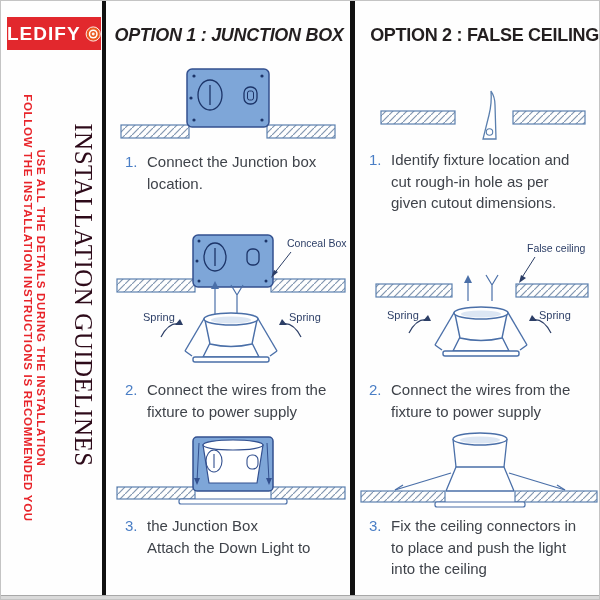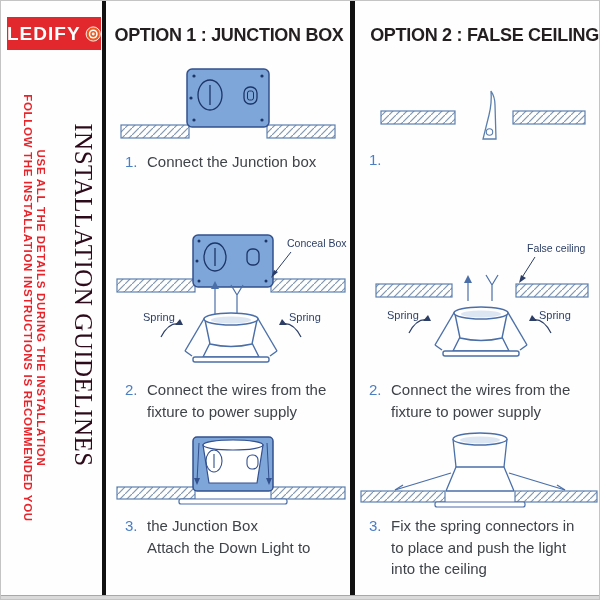--- a/index.html
+++ b/index.html
@@ -23,21 +23,21 @@
          white-space:nowrap;text-align:center;}
   .warn{font-weight:bold;font-size:11.5px;letter-spacing:0.7px;color:#e8242a;line-height:13px;width:482px;}
   #warn-line-1{left:33px;top:66px;}
   #warn-line-2{left:46px;top:66px;}
   .side-title{left:100px;top:98px;width:392px;font-family:"Liberation Serif",serif;
         font-size:25px;letter-spacing:0.5px;color:#2d0a19;line-height:36px;}
 
   
   .col-header{position:absolute;top:24px;font-weight:bold;font-size:18px;
         letter-spacing:-0.3px;color:#231f20;text-align:center;white-space:nowrap;}
-  #header-1{left:107px;width:242px;}
+  #header-1{left:107px;width:242px;font-style:italic;}
   #header-2{left:355px;width:243px;text-align:right;}
 
   
   .step{position:absolute;display:flex;gap:6px;font-size:15px;line-height:21.5px;color:#3f434a;}
   .step .num{color:#4a7ec5;min-width:16px;}
   .step .lines div{white-space:nowrap;}
   #c1s1{left:124px;top:150px;}
   #c1s2{left:124px;top:378px;}
   #c1s3{left:124px;top:514px;}
   #c2s1{left:368px;top:148px;}
@@ -223,49 +223,55 @@
     </g>
     <rect x="2" y="62" width="84" height="11" fill="url(#h6)" stroke="#5a7fae" stroke-width="1.2"></rect>
     <rect x="156" y="62" width="82" height="11" fill="url(#h6)" stroke="#5a7fae" stroke-width="1.2"></rect>
     <rect x="76" y="73" width="90" height="5" rx="2" fill="#fff" stroke="#4a6fa8" stroke-width="1.2"></rect>
   </svg>
 
   <div class="step" id="c1s1">
     <span class="num">1.</span>
     <div class="lines">
       <div>Connect the Junction box</div>
+      <div>location.</div>
     </div>
   </div>
   <div class="step" id="c1s2">
     <span class="num">2.</span>
     <div class="lines">
       <div>Connect the wires from the</div>
       <div>fixture to power supply</div>
     </div>
   </div>
   <div class="step" id="c1s3">
     <span class="num">3.</span>
     <div class="lines">
       <div>the Junction Box</div>
       <div>Attach the Down Light to</div>
     </div>
   </div>
 
   <div class="step" id="c2s1">
     <span class="num">1.</span>
+    <div class="lines">
+      <div>Identify fixture location and</div>
+      <div>cut rough-in hole as per</div>
+      <div>given cutout dimensions.</div>
+    </div>
   </div>
   <div class="step" id="c2s2">
     <span class="num">2.</span>
     <div class="lines">
       <div>Connect the wires from the</div>
       <div>fixture to power supply</div>
     </div>
   </div>
   <div class="step" id="c2s3">
     <span class="num">3.</span>
     <div class="lines">
-      <div>Fix the spring connectors in</div>
+      <div>Fix the ceiling connectors in</div>
       <div>to place and push the light</div>
       <div>into the ceiling</div>
     </div>
   </div>
 
 </div>
 
 </body></html>

